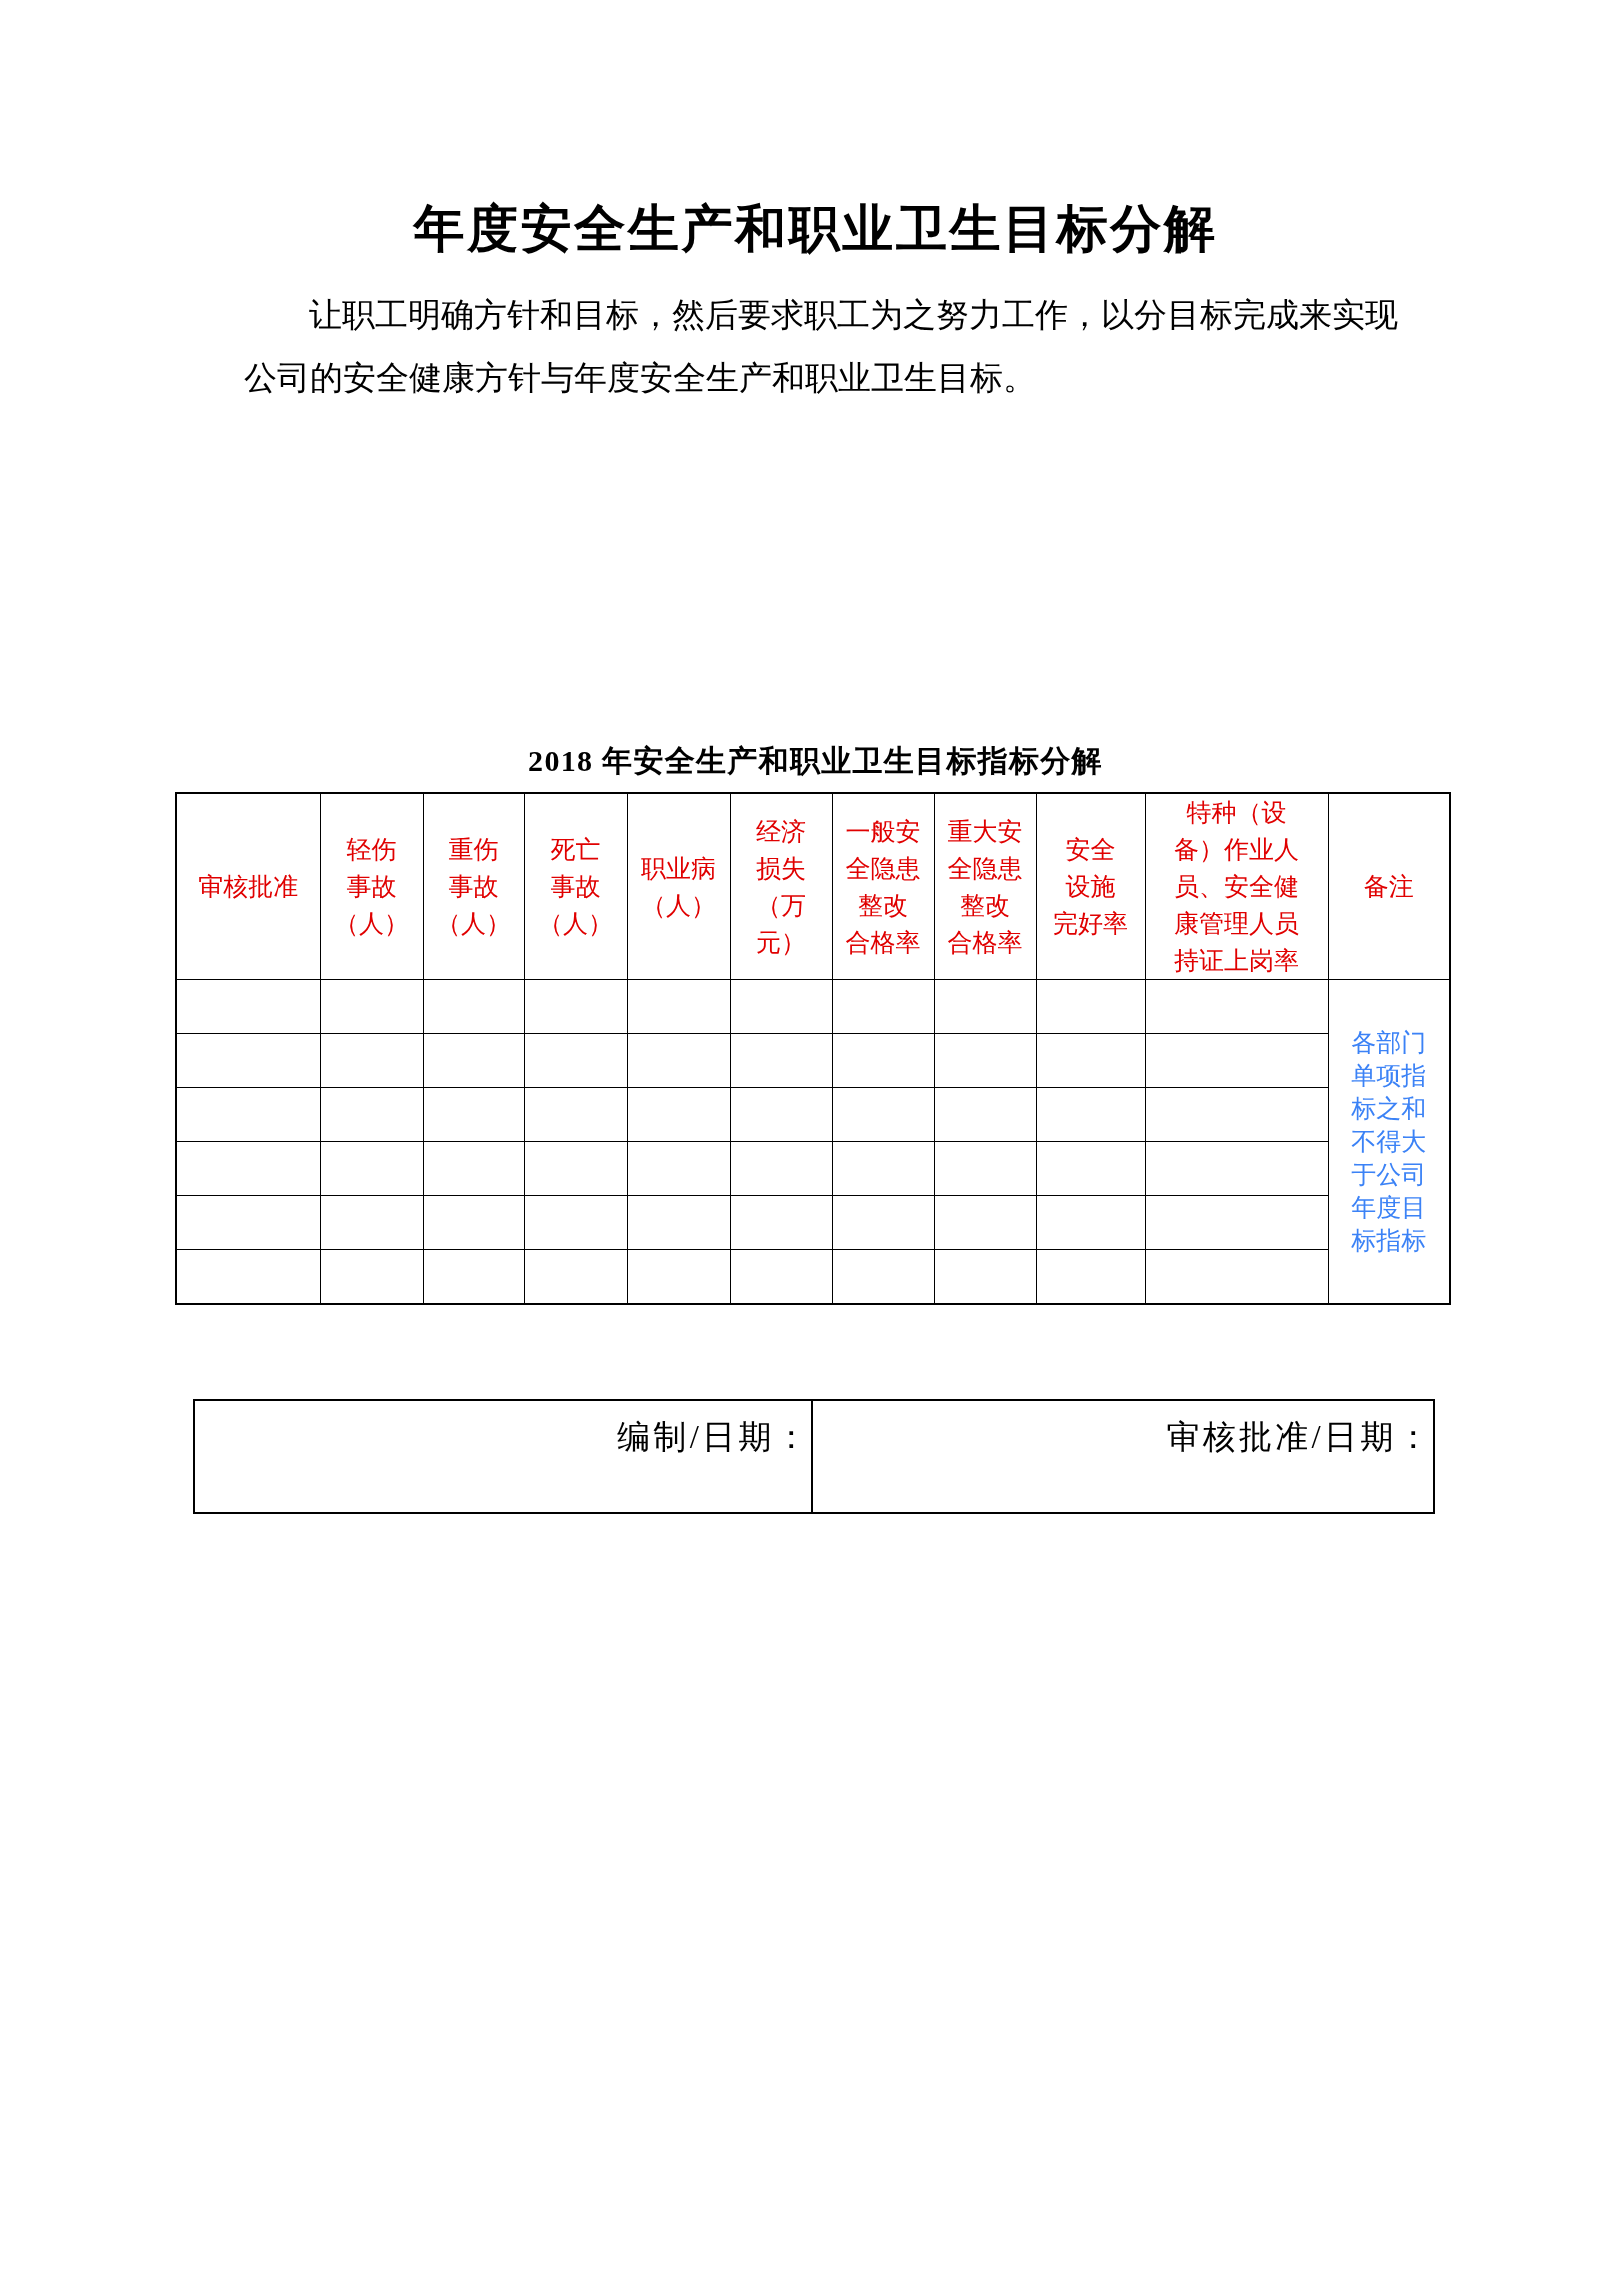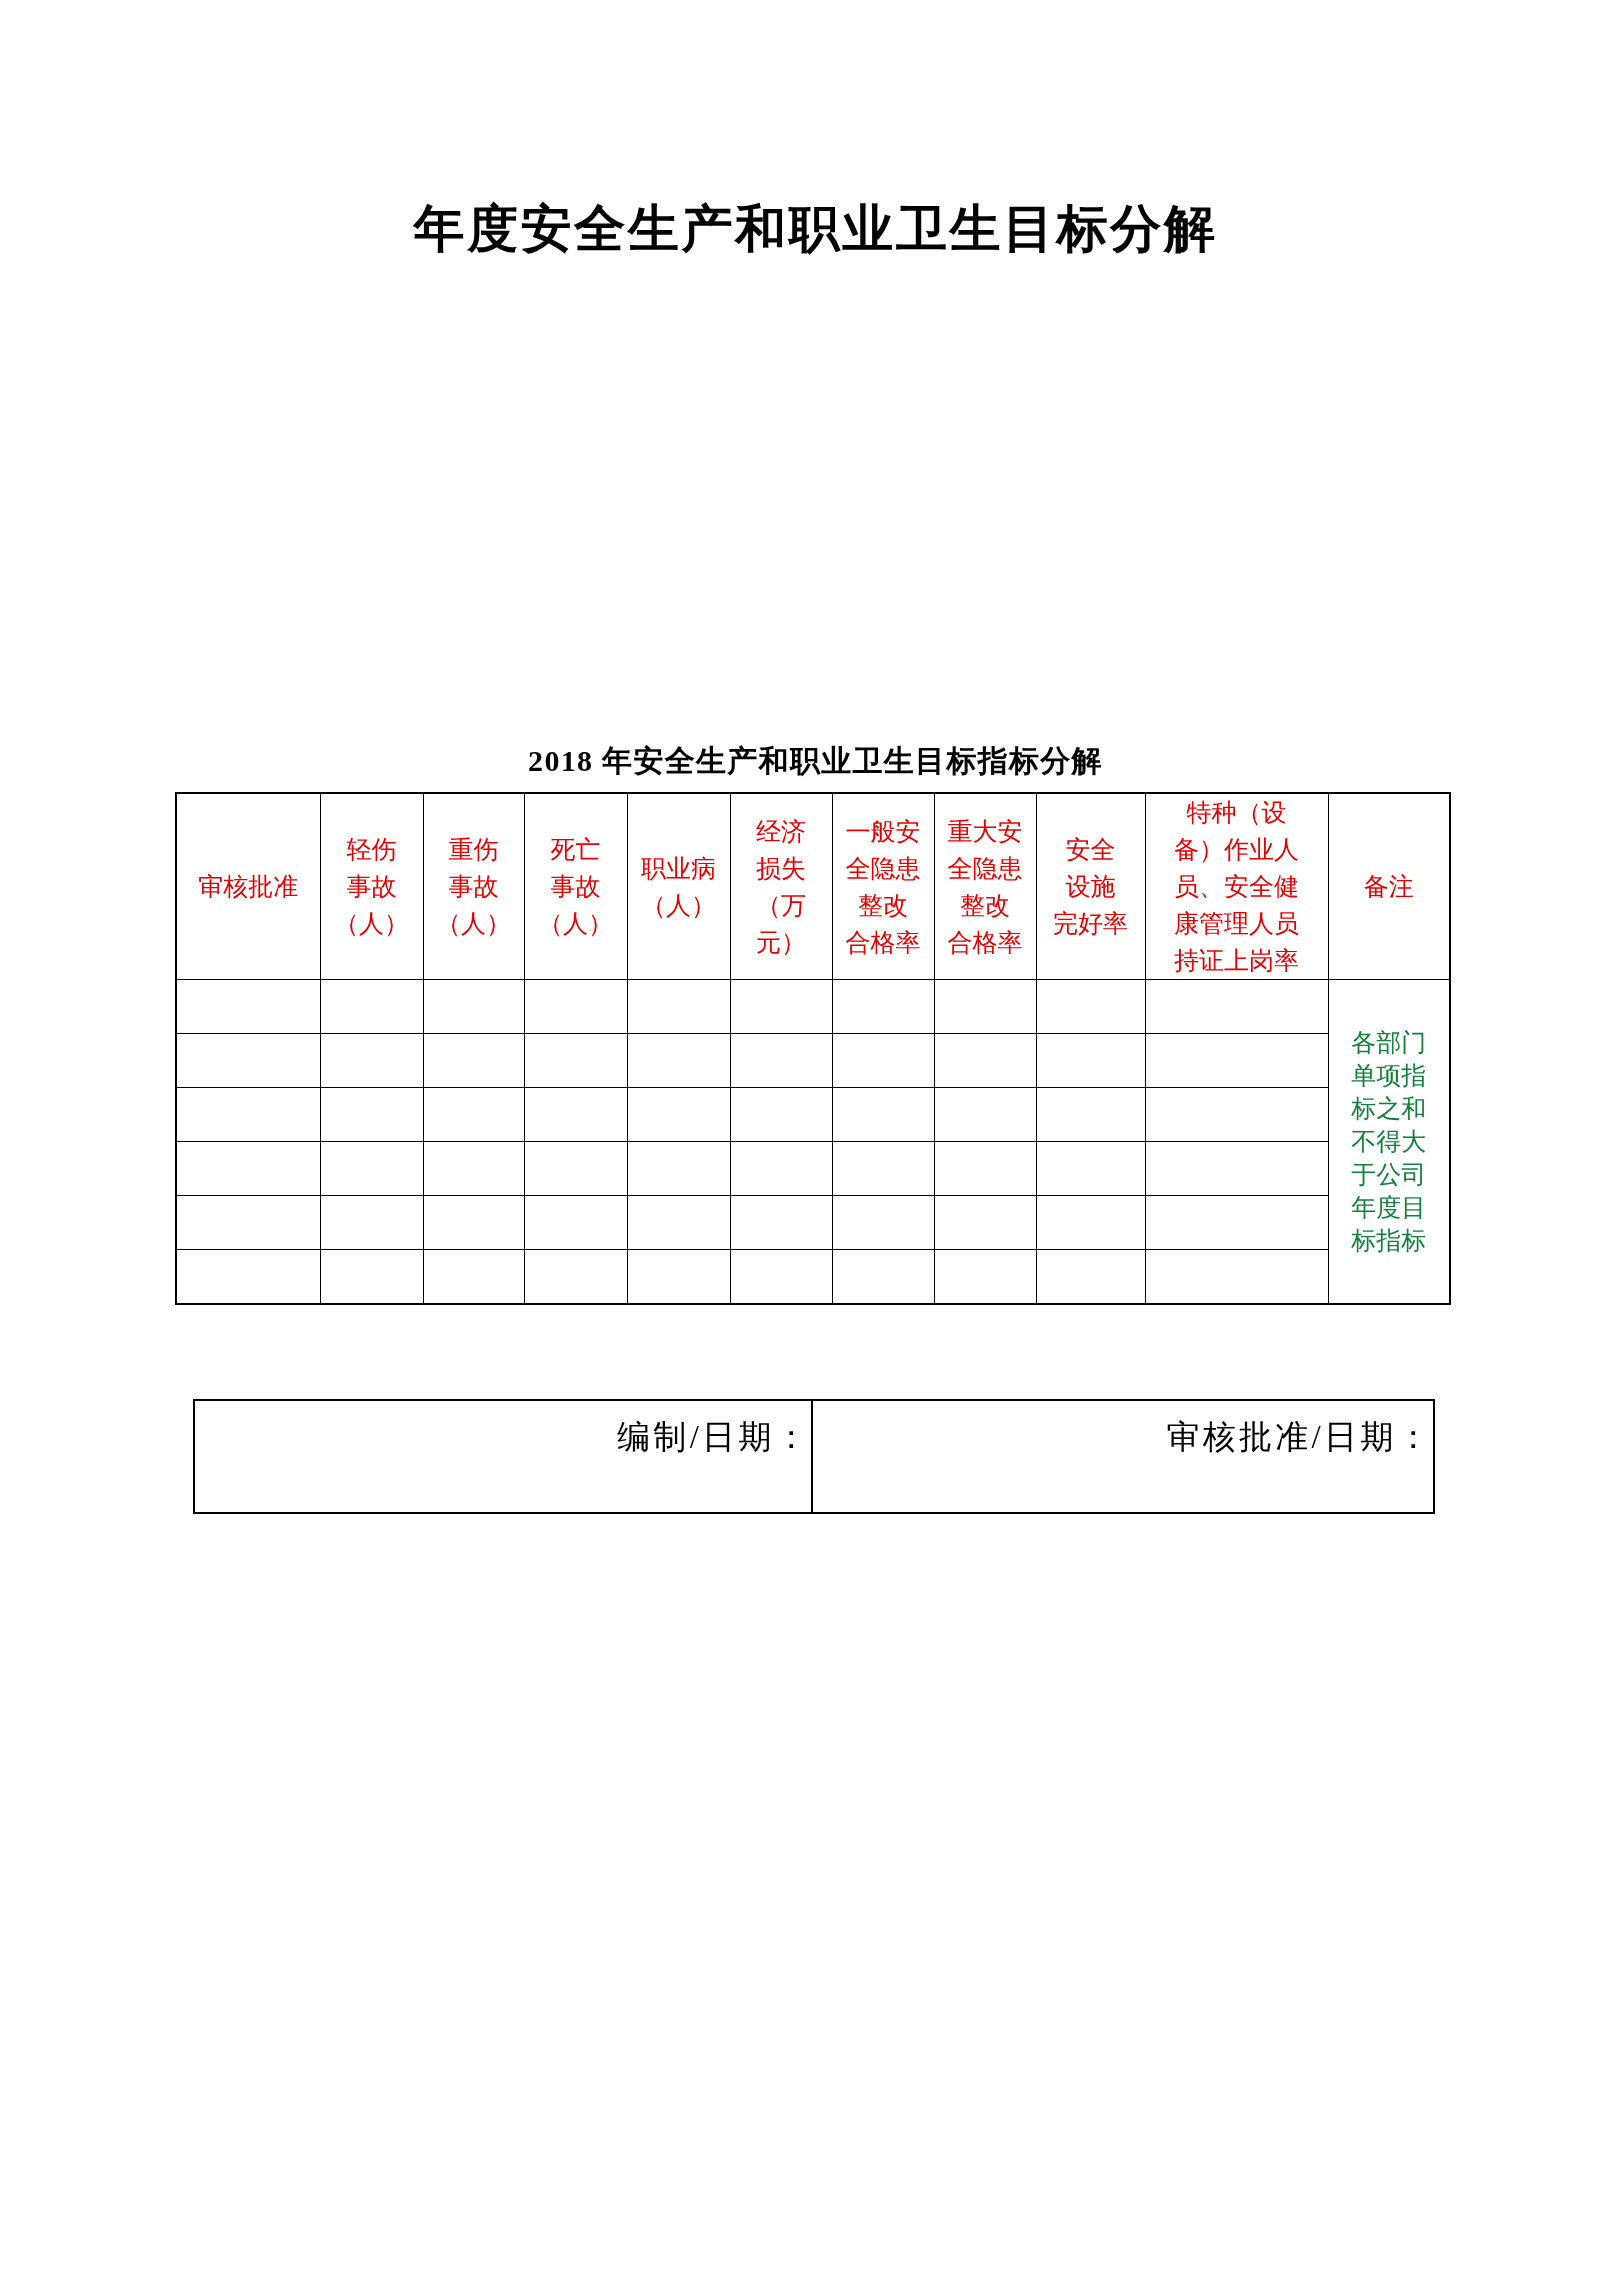--- a/index.html
+++ b/index.html
@@ -42,21 +42,21 @@
   table.main-table thead tr { height: 185px; }
   table.main-table tbody tr { height: 54px; }
   table.main-table th {
     font-weight: normal;
     color: #e00000;
     font-size: 25px; line-height: 37px;
     text-align: center; vertical-align: middle;
     white-space: pre-line;
   }
   table.main-table td.note-cell {
-    color: #15803d;
+    color: #3b82f6;
     font-size: 25px; line-height: 33px;
     text-align: center; vertical-align: middle;
     white-space: pre-line;
   }
   table.footer-table {
     position: absolute; left: 193px; top: 1399px;
     width: 1240px;
     border-collapse: collapse; table-layout: fixed;
     border: 2px solid #000000;
   }
@@ -68,20 +68,22 @@
     padding: 15.7px 0 0 15.7px;
     overflow: hidden;
   }
 </style>
 </head>
 <body>
 
 <h1 class="doc-title">年度安全生产和职业卫生目标分解</h1>
 
 <div class="body-text">
+  <p class="indent">让职工明确方针和目标，然后要求职工为之努力工作，以分目标完成来实现
+公司的安全健康方针与年度安全生产和职业卫生目标。</p>
 </div>
 
 <p class="table-title">2018 年安全生产和职业卫生目标指标分解</p>
 
 <table class="main-table">
   <colgroup>
     <col style="width:144px">
       <col style="width:103px">
       <col style="width:101px">
     <col style="width:103px">

